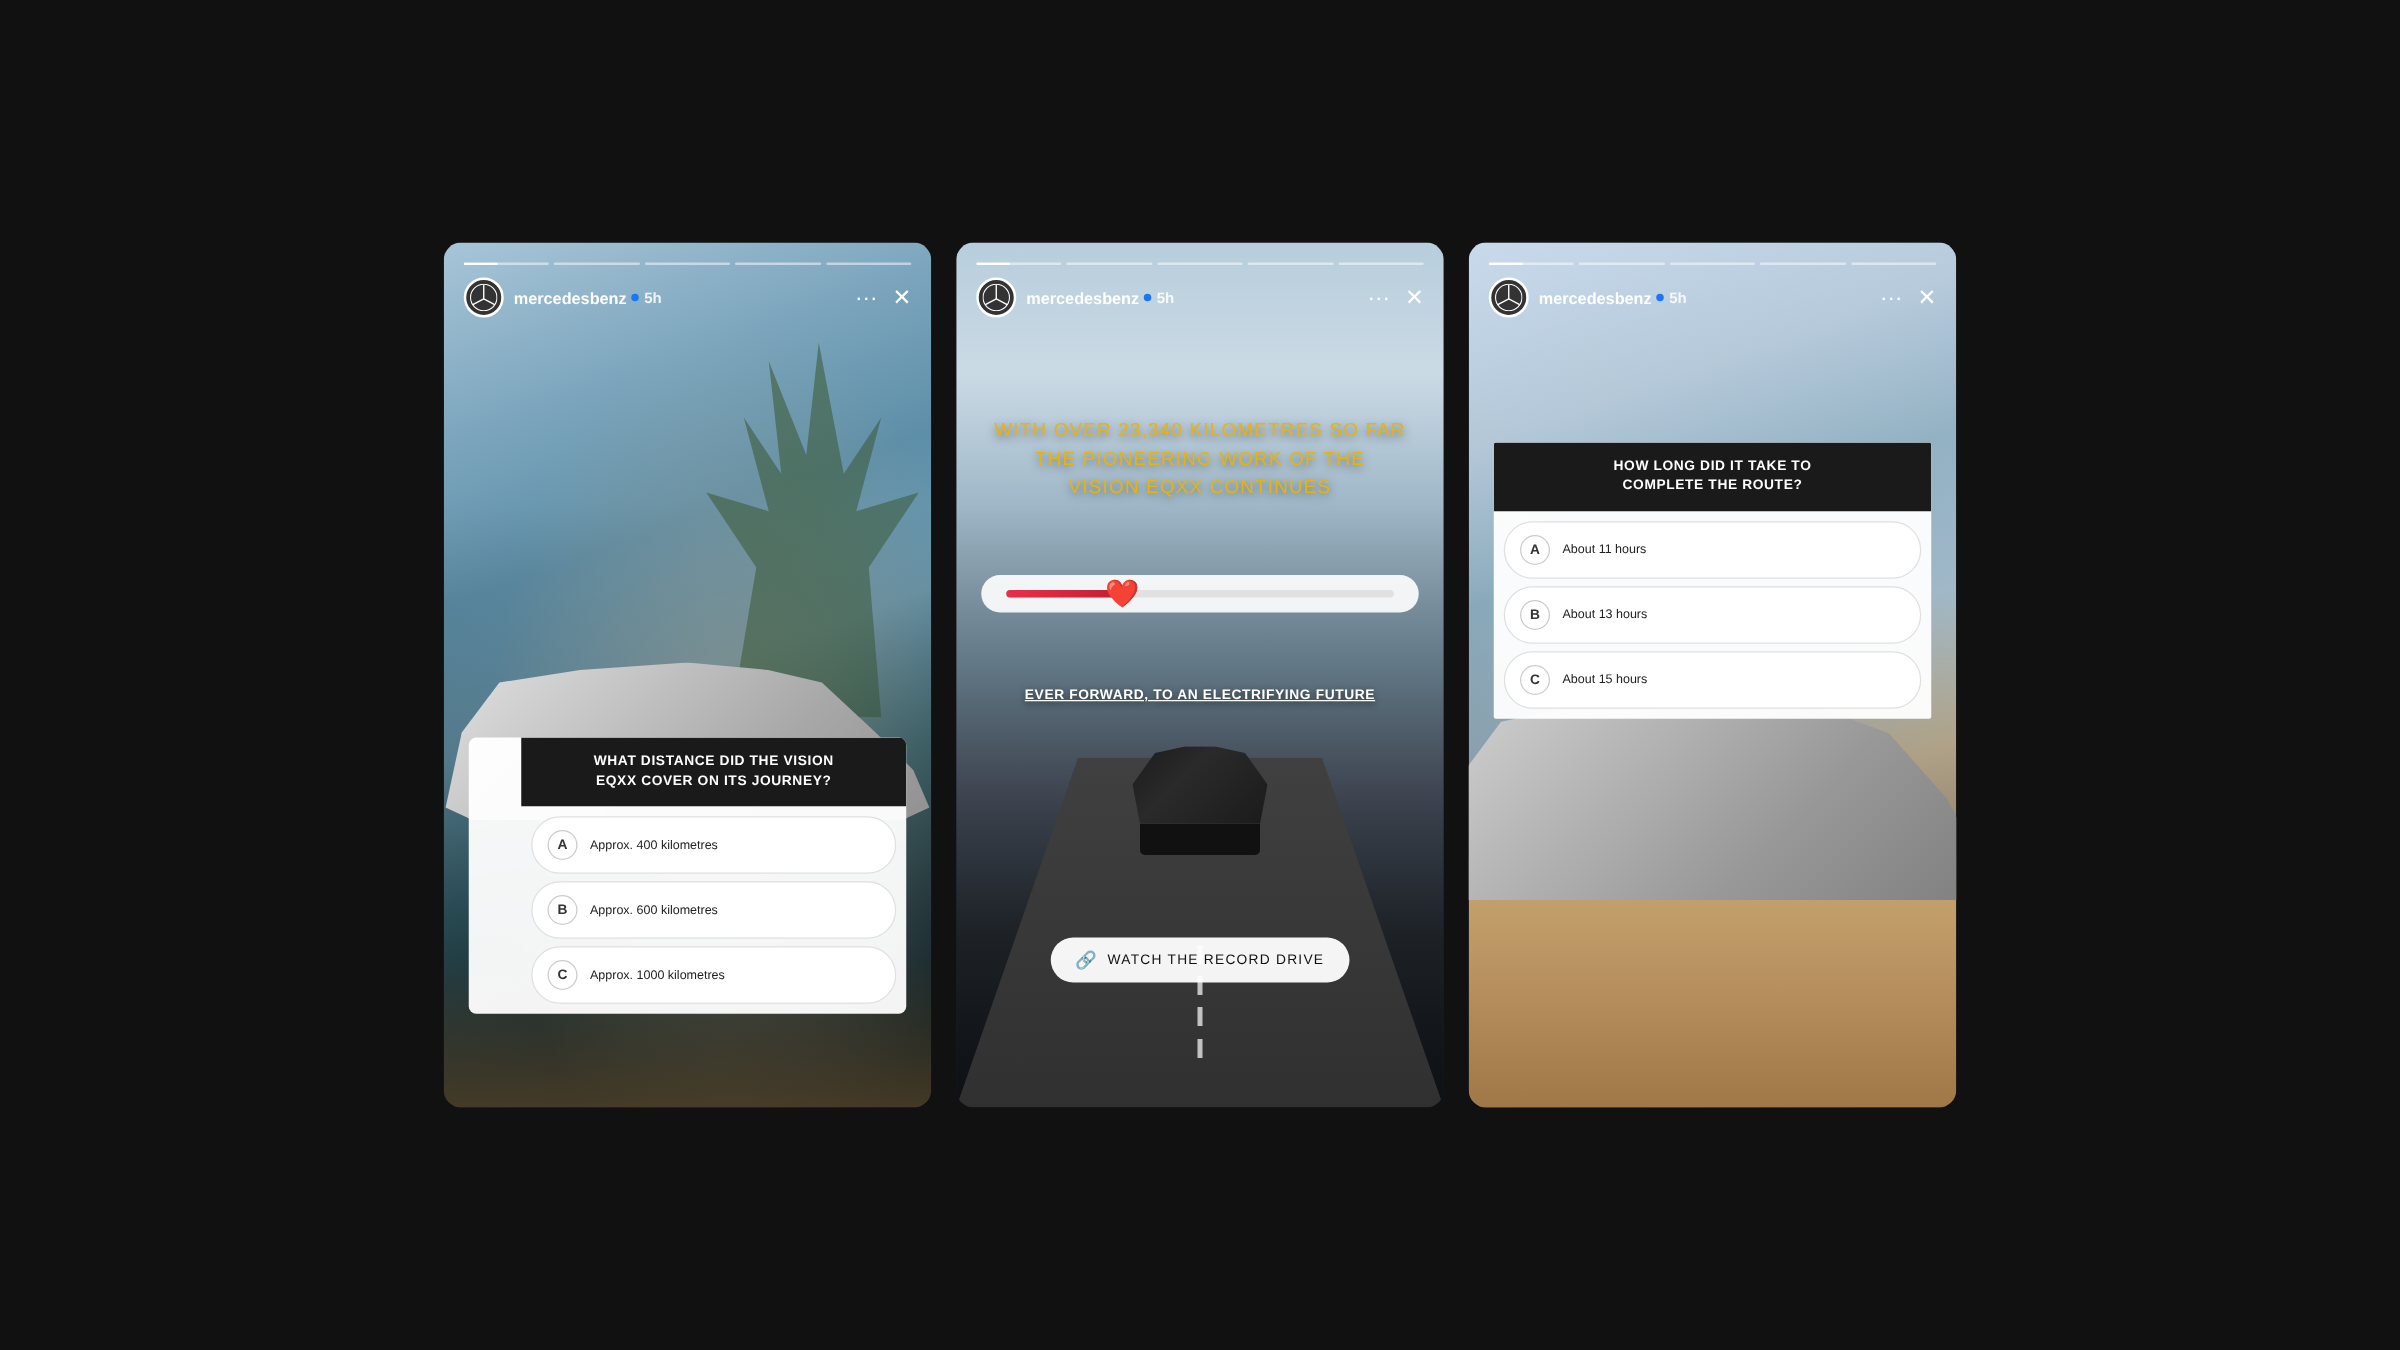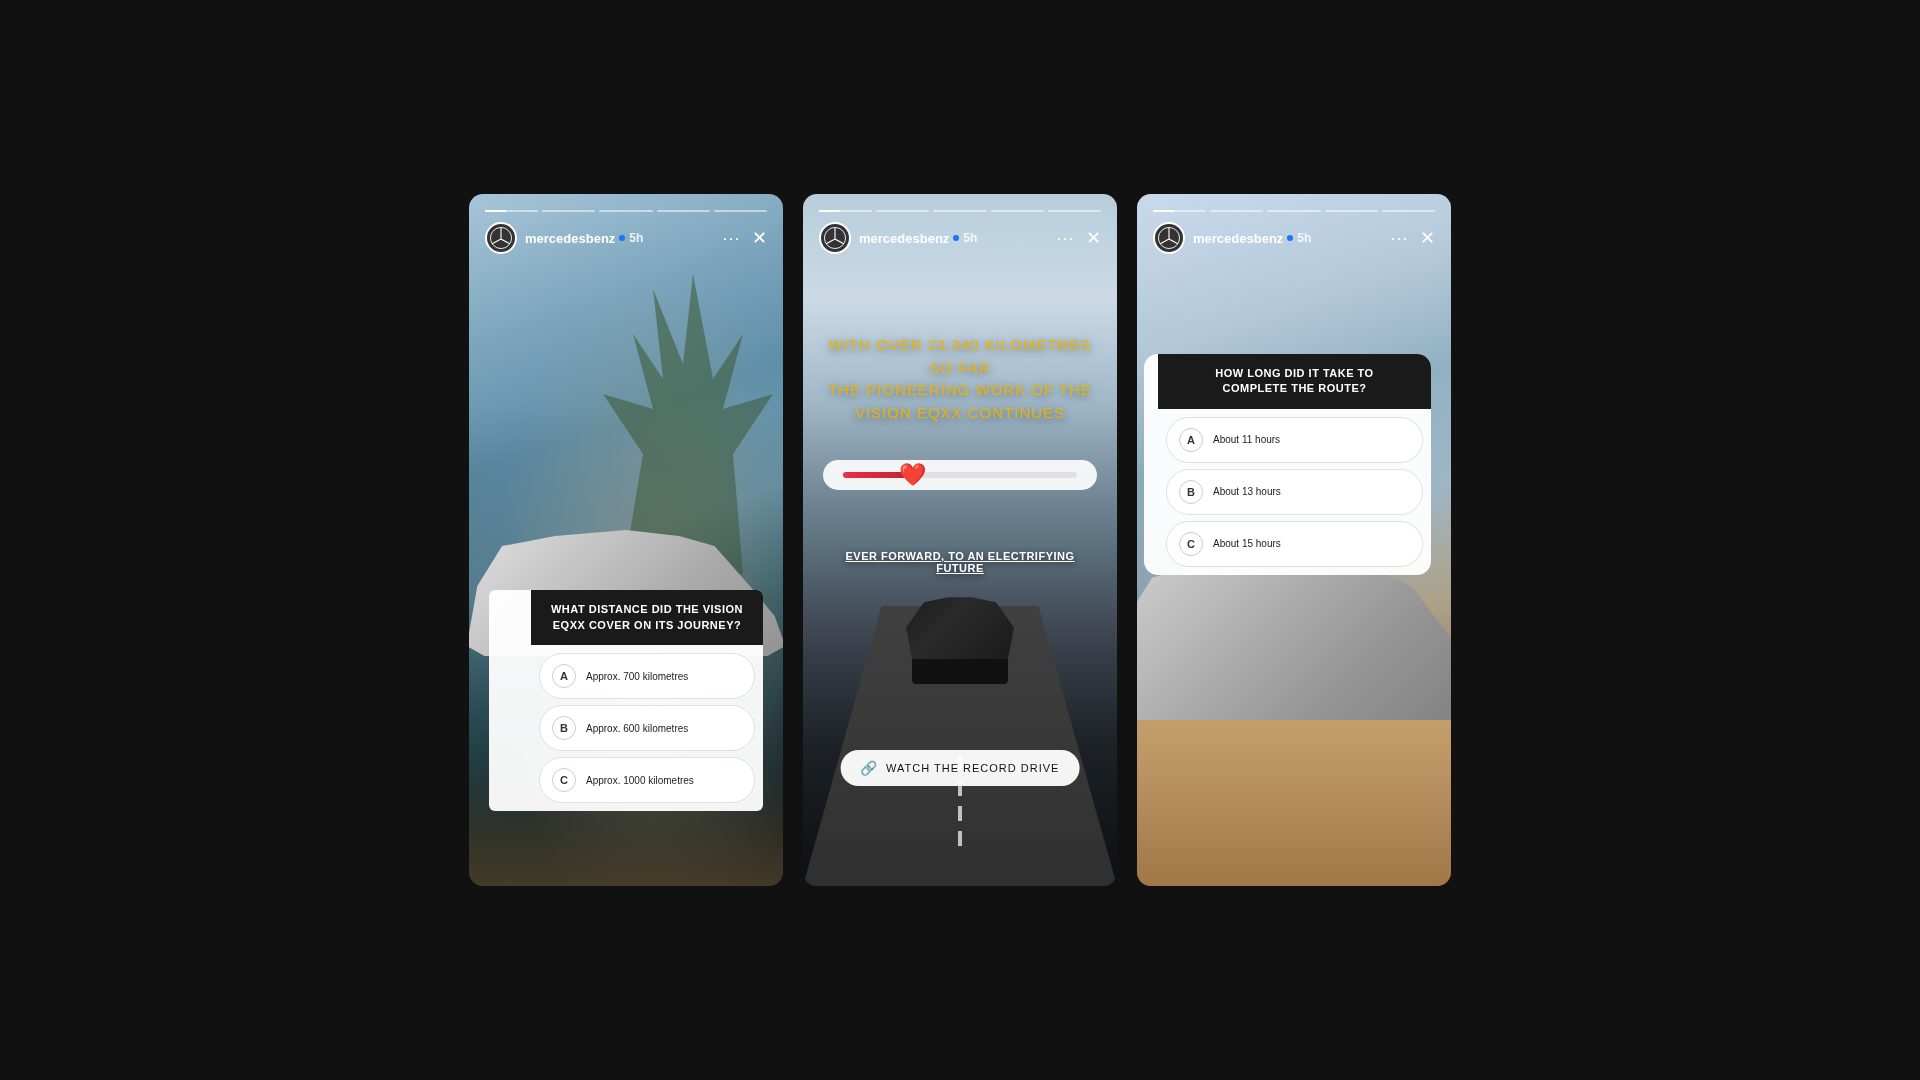--- a/index.html
+++ b/index.html
@@ -10,21 +10,21 @@
       display: flex;
       align-items: center;
       justify-content: center;
       gap: 20px;
       font-family: -apple-system, BlinkMacSystemFont, 'Segoe UI', Arial, sans-serif;
       overflow: hidden;
     }
 
     
     .story-card {
-      width: 314px;
+      width: 390px;
       height: 692px;
       border-radius: 14px;
       overflow: hidden;
       position: relative;
       flex-shrink: 0;
     }
 
     
     .story-card-1 .bg {
       position: absolute;
@@ -362,27 +362,26 @@
       font-weight: 400;
       letter-spacing: 1px;
       text-transform: uppercase;
       color: #111;
     }
 
     
     .quiz-widget-3 {
       position: absolute;
       top: 160px;
-      left: 7px;
+      left: 20px;
       right: 20px;
       background: rgba(255,255,255,0.95);
-      border-radius: 14px;
+      border-radius: 2px;
       overflow: hidden;
       z-index: 10;
-      padding-left: 14px;
     }
 
     
     .mb-logo {
       width: 22px;
       height: 22px;
     }
 
     
     .ground-strip-1 {
@@ -444,21 +443,21 @@
         <button class="close-btn">✕</button>
       </div>
     </div>
   </div>
 
   <div class="quiz-widget">
     <div class="quiz-question">WHAT DISTANCE DID THE VISION<br>EQXX COVER ON ITS JOURNEY?</div>
     <div class="quiz-options">
       <div class="quiz-option">
         <div class="option-letter">A</div>
-        <span class="option-text">Approx. 700 kilometres</span>
+        <span class="option-text">Approx. 400 kilometres</span>
       </div>
       <div class="quiz-option">
         <div class="option-letter">B</div>
         <span class="option-text">Approx. 600 kilometres</span>
       </div>
       <div class="quiz-option">
         <div class="option-letter">C</div>
         <span class="option-text">Approx. 1000 kilometres</span>
       </div>
     </div>

